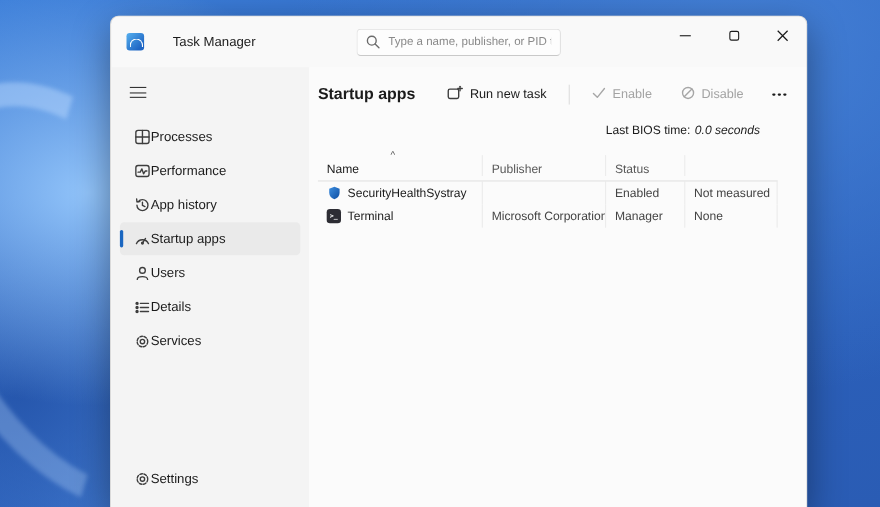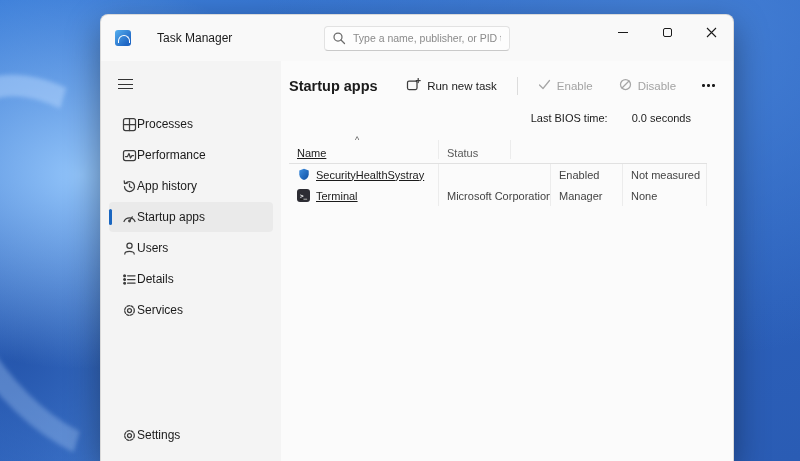--- a/index.html
+++ b/index.html
@@ -64,33 +64,33 @@
   .main-header { display:flex; align-items:center; }
   .page-title { font-size:14.5px; font-weight:700; color:#1b1b1b; }
   .toolbar { margin-left:auto; display:flex; align-items:center; gap:14px; }
   .tool-btn { display:flex; align-items:center; gap:6px; font-size:11.5px; color:#1b1b1b; padding:4px 6px; border-radius:4px; background:transparent; border:none; font-family:inherit; cursor:default; }
   .tool-btn.disabled { color:#a3a3a3; }
   .tb-sep { width:1px; height:18px; background:#dcdcdc; }
   .more-btn { display:flex; gap:2.6px; padding:6px 6px; align-items:center; }
   .more-btn i { width:2.6px; height:2.6px; border-radius:50%; background:#1b1b1b; }
 
   .bios-line { margin-top:14px; text-align:right; font-size:11px; color:#1b1b1b; padding-right:30px; }
-  .bios-line .v { margin-left:24px; }
+  .bios-line .v { margin-left:4px;font-style:italic; }
 
   
   .table { margin-top:16px; width:418px; font-size:11px; color:#444; }
   .trow { display:flex; align-items:center; height:21px; }
   .trow.head { color:#595959; height:24px; align-items:flex-end; padding-bottom:4px; border-bottom:1px solid #e1e1e1; position:relative; }
   .cell { padding-left:8px; height:100%; display:flex; align-items:center; border-right:1px solid #ececec; overflow:hidden; white-space:nowrap; }
   .trow.head .cell { align-items:flex-end; }
   .c-name { width:150px; flex:0 0 150px;align-items:center; }
   .c-pub  { width:112px; flex:0 0 112px; }
   .c-status { width:72px; flex:0 0 72px; }
   .c-impact { width:84px; flex:0 0 84px; }
-  .trow .c-name { color:#1b1b1b; gap:6px;text-decoration:underline; }
+  .trow .c-name { color:#1b1b1b; gap:6px; }
   .sort-caret { position:absolute; left:66px; top:-4px; font-size:9px; color:#555; line-height:1; }
   .row-icon { width:13px; height:13px; flex:0 0 13px; display:flex; align-items:center; justify-content:center; }
   .term-icon { width:13px; height:13px; border-radius:3px; background:#2d2d34; color:#fff; font-size:6px; font-weight:700; display:flex; align-items:center; justify-content:center; font-family:"DejaVu Sans Mono", monospace; }
 </style>
 </head>
 <body>
 
 <div class="swirl s1"></div>
 <div class="swirl s2"></div>
 
@@ -266,20 +266,21 @@
       </div>
 
       <div class="bios-line">
         <span>Last BIOS time:</span><span class="v">0.0 seconds</span>
       </div>
 
       <div class="table">
         <div class="trow head">
           <span class="sort-caret">^</span>
           <div class="cell c-name">Name</div>
+          <div class="cell c-pub">Publisher</div>
           <div class="cell c-status">Status</div>
         </div>
 
         <div class="trow">
           <div class="cell c-name">
             <span class="row-icon">
               <svg width="12" height="13" viewBox="0 0 15 16">
                 <defs>
                     <linearGradient id="shg" x1="0" y1="0" x2="1" y2="1">
                       <stop offset="0" stop-color="#3f8fe0"></stop>

